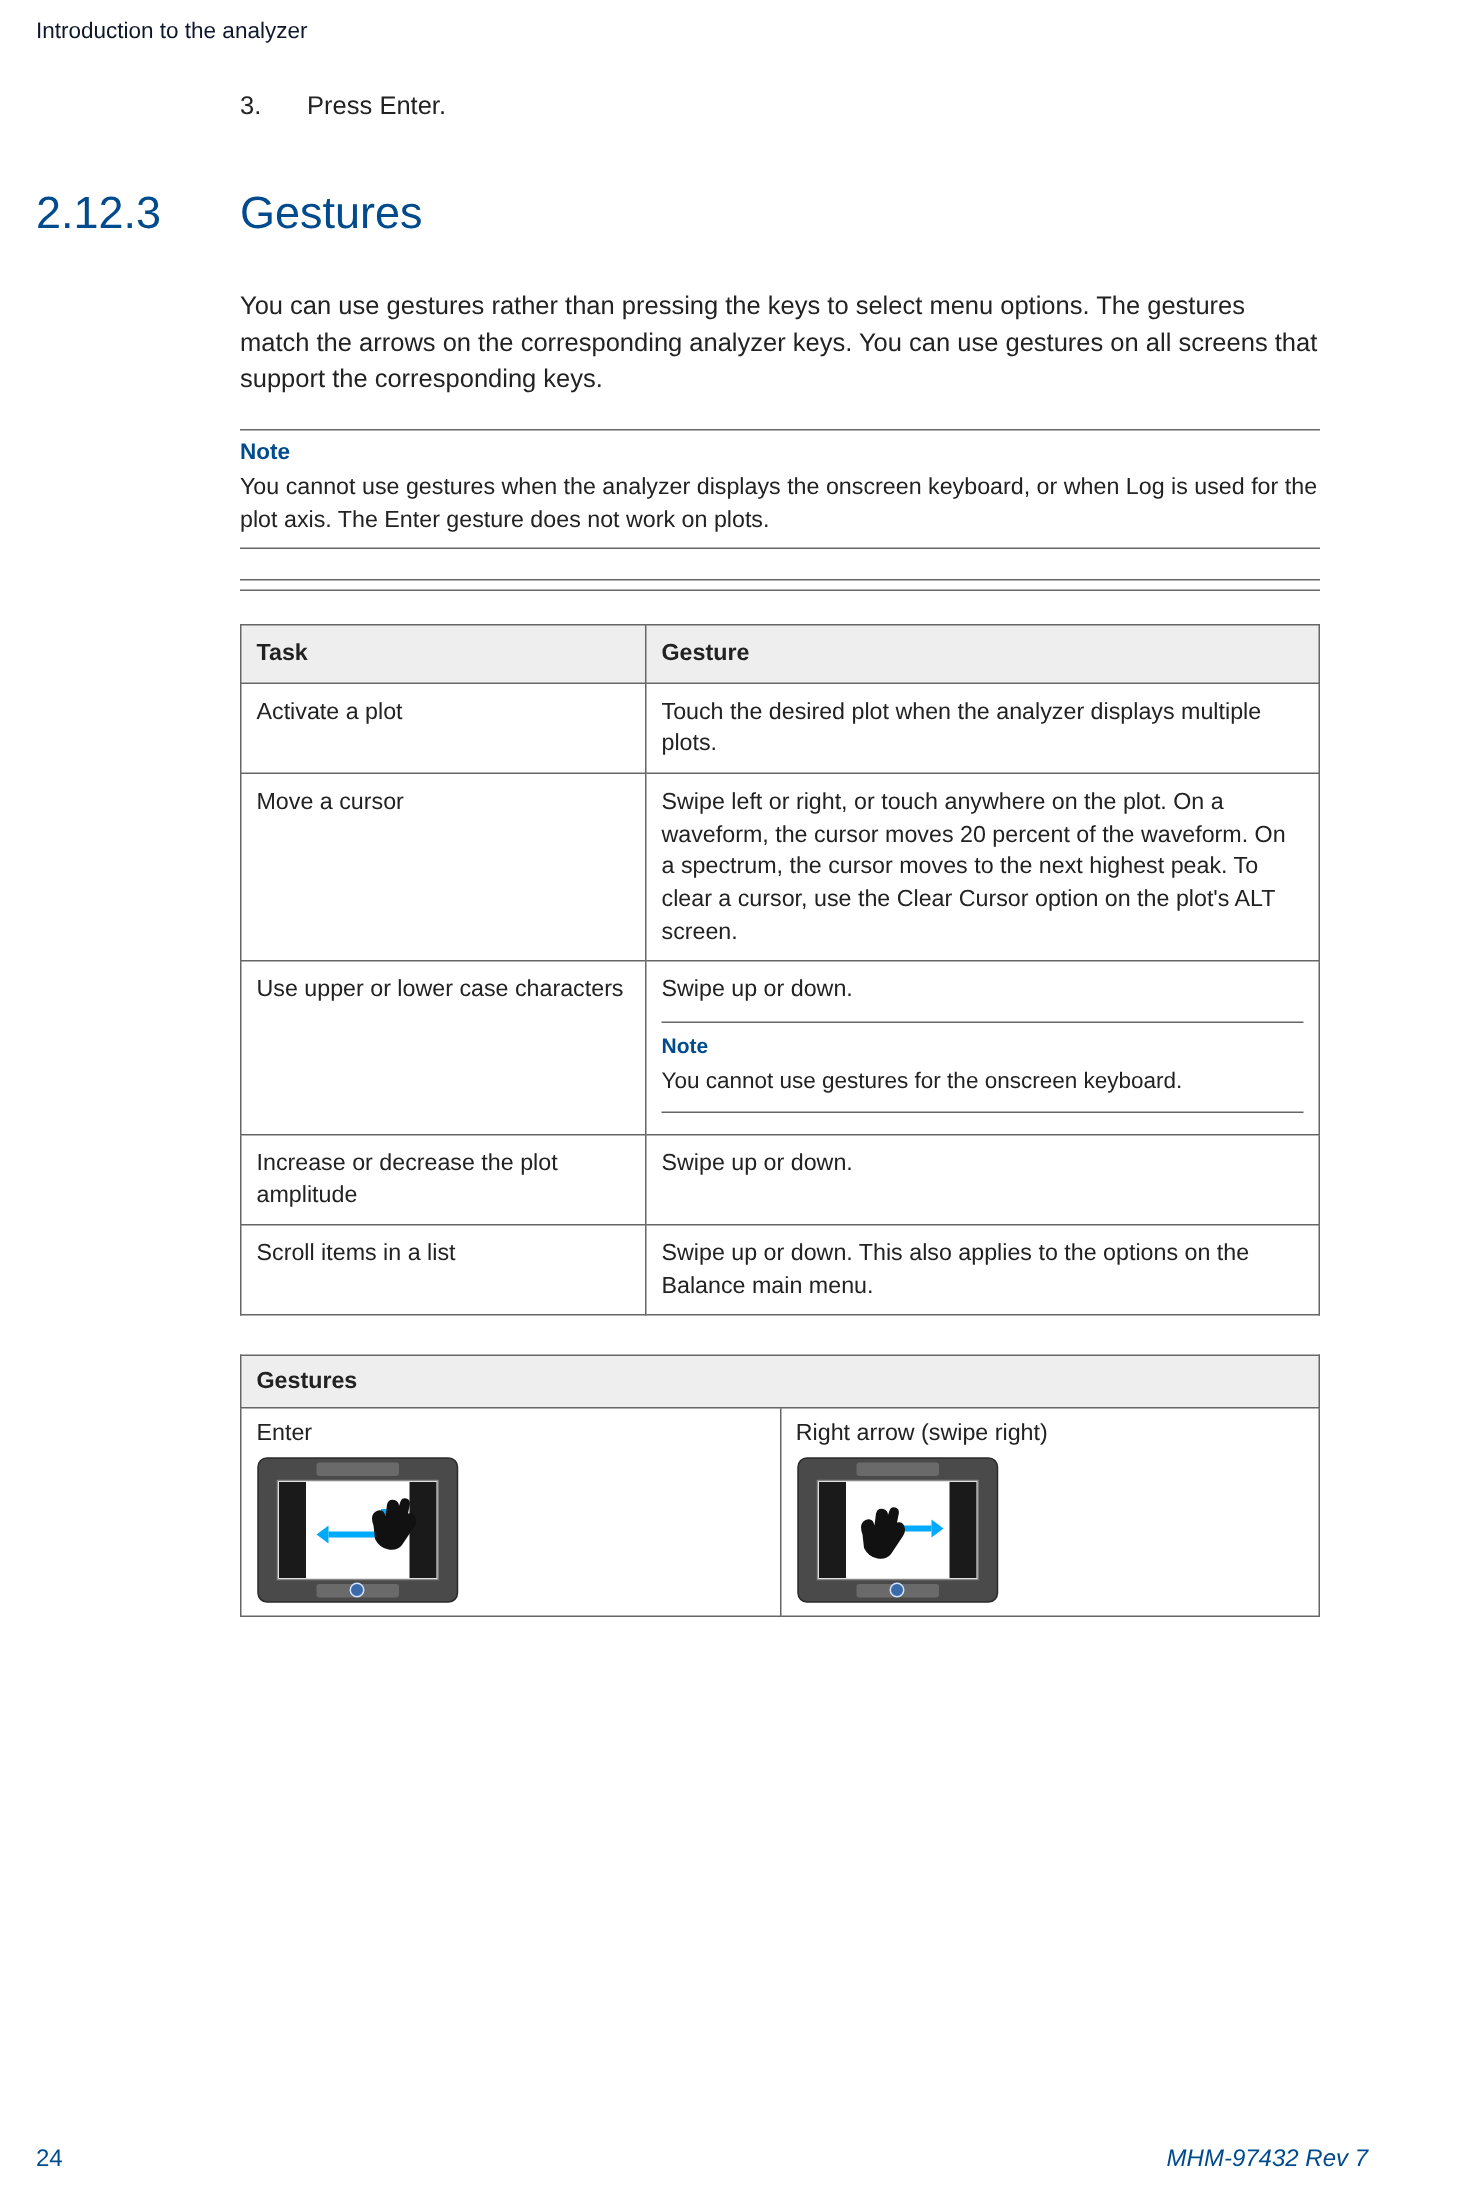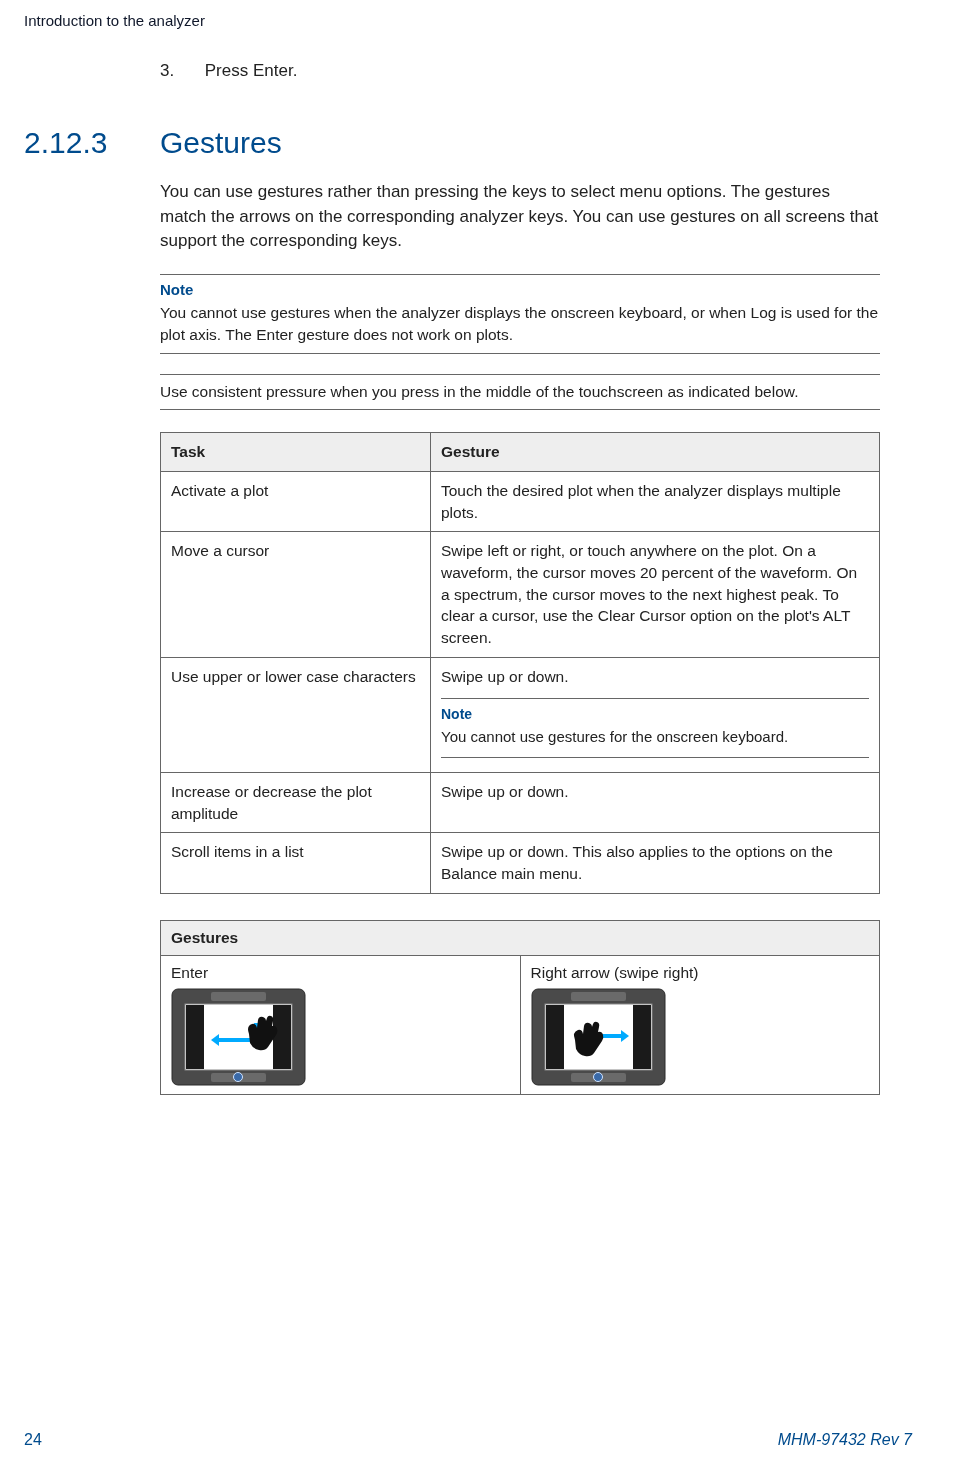--- a/index.html
+++ b/index.html
@@ -7,21 +7,21 @@
   .page { width: 976px; height: 1467px; position: relative; padding: 12px 64px 0 24px; }
 
   .running-head { color: #0f172a; font-size: 15px; margin-bottom: 32px; }
 
   .content { margin-left: 136px; }
 
   .step-line { margin-bottom: 45px; font-size: 17px; }
   .step-num { display: inline-block; width: 40px; }
   .semi { font-family: inherit; }
 
-  .sec-row { display: flex; align-items: baseline; margin-left: -136px; margin-bottom: 20px; }
+  .sec-row { display: flex; align-items: baseline; margin-left: -136px; margin-bottom: 32px; }
   .sec-num { color: #004B8D; font-size: 30px; font-weight: 400; width: 136px; }
   .sec-title { color: #004B8D; font-size: 30px; font-weight: 400; }
 
   .para { font-size: 17px; line-height: 1.45; max-width: 720px; margin-bottom: 18px; }
 
   .rule { border: none; border-top: 1px solid #666; margin: 6px 0; max-width: 720px; }
   .rule-gap-top { margin-top: 20px; }
   .rule-gap-bot { margin-bottom: 12px; }
 
   .note-label, .tip-label { color: #004B8D; font-weight: 700; font-size: 15px; margin-bottom: 4px; }
@@ -68,21 +68,20 @@
     </div>
 
     <p class="para">You can use gestures rather than pressing the keys to select menu options. The gestures match the arrows on the corresponding analyzer keys. You can use gestures on all screens that support the corresponding keys.</p>
 
     <hr class="rule rule-gap-top">
     <div class="note-label">Note</div>
     <div class="note-body">You cannot use gestures when the analyzer displays the onscreen keyboard, or when Log is used for the plot axis. The Enter gesture does not work on plots.</div>
     <hr class="rule rule-gap-bot">
 
     <hr class="rule rule-gap-top">
-    <div class="note-body">Use consistent pressure when you press in the middle of the touchscreen as indicated below.</div>
     <hr class="rule rule-gap-bot">
 
     <table class="tbl">
       <thead>
         <tr>
           <th class="col1">Task</th>
           <th>Gesture</th>
         </tr>
       </thead>
       <tbody>

